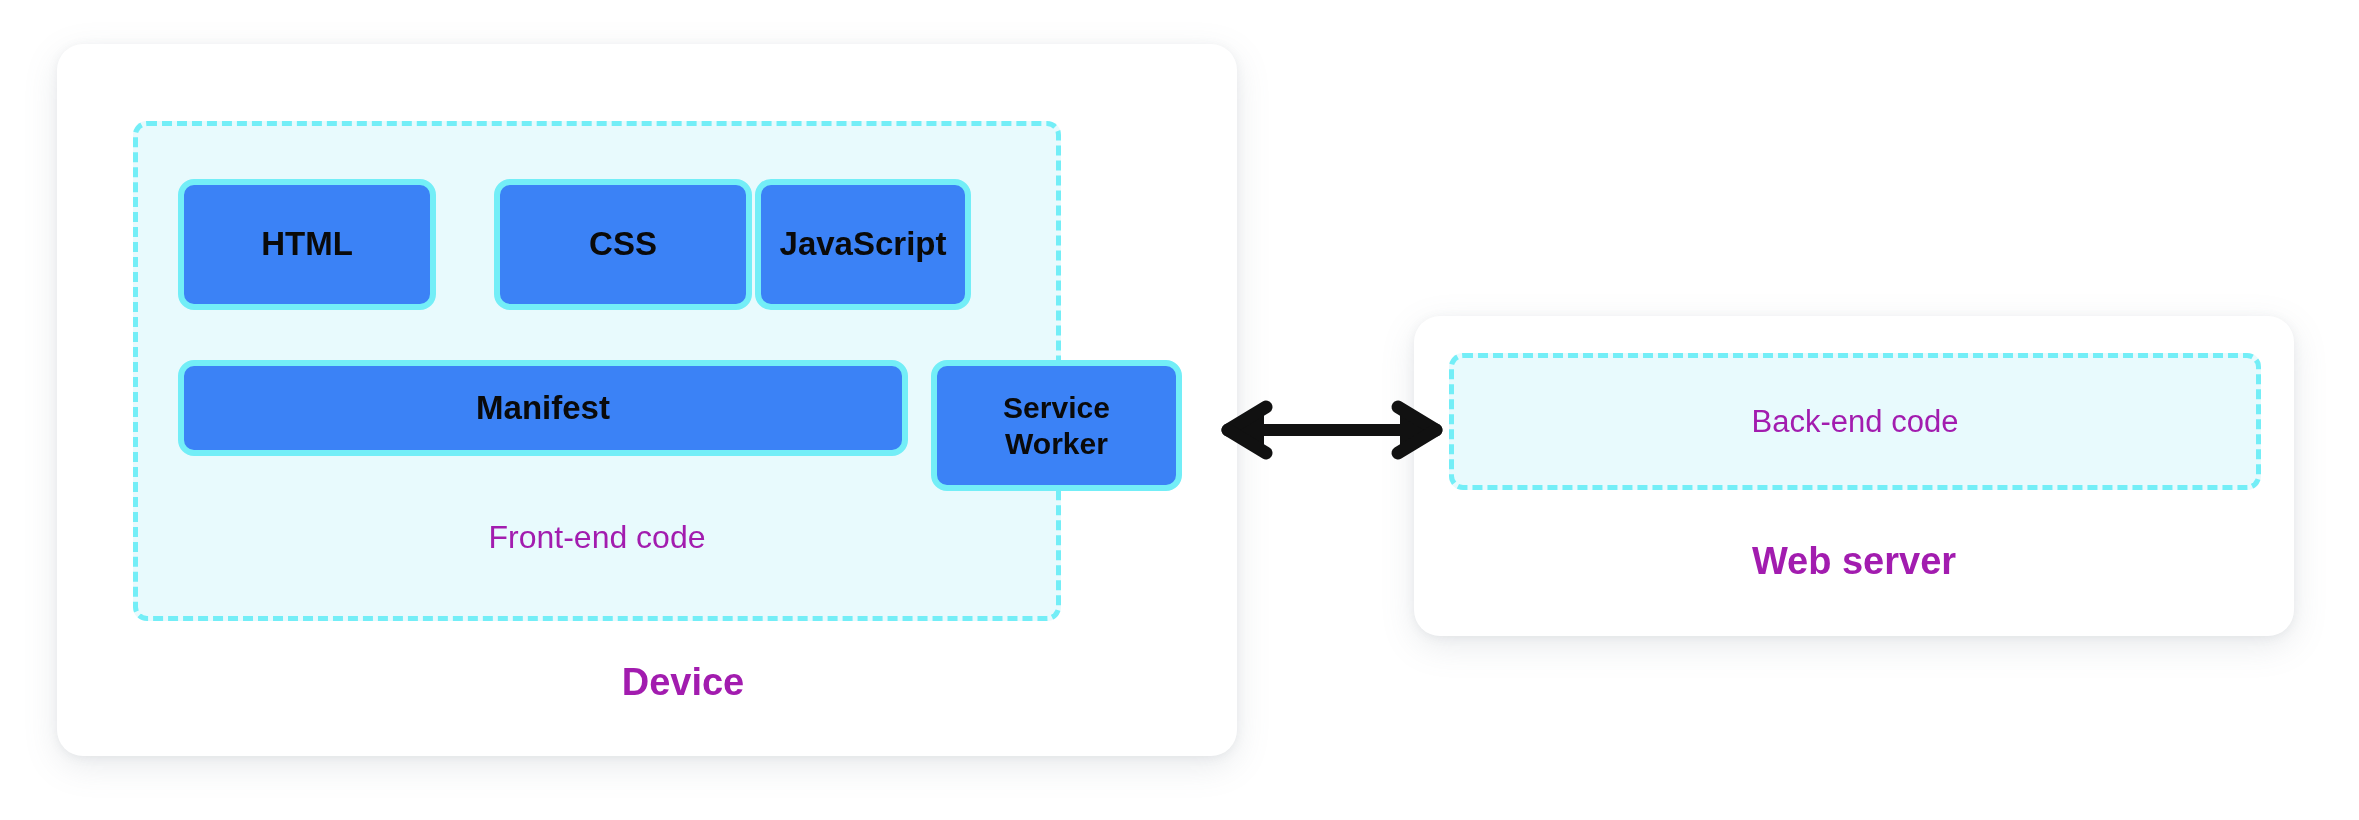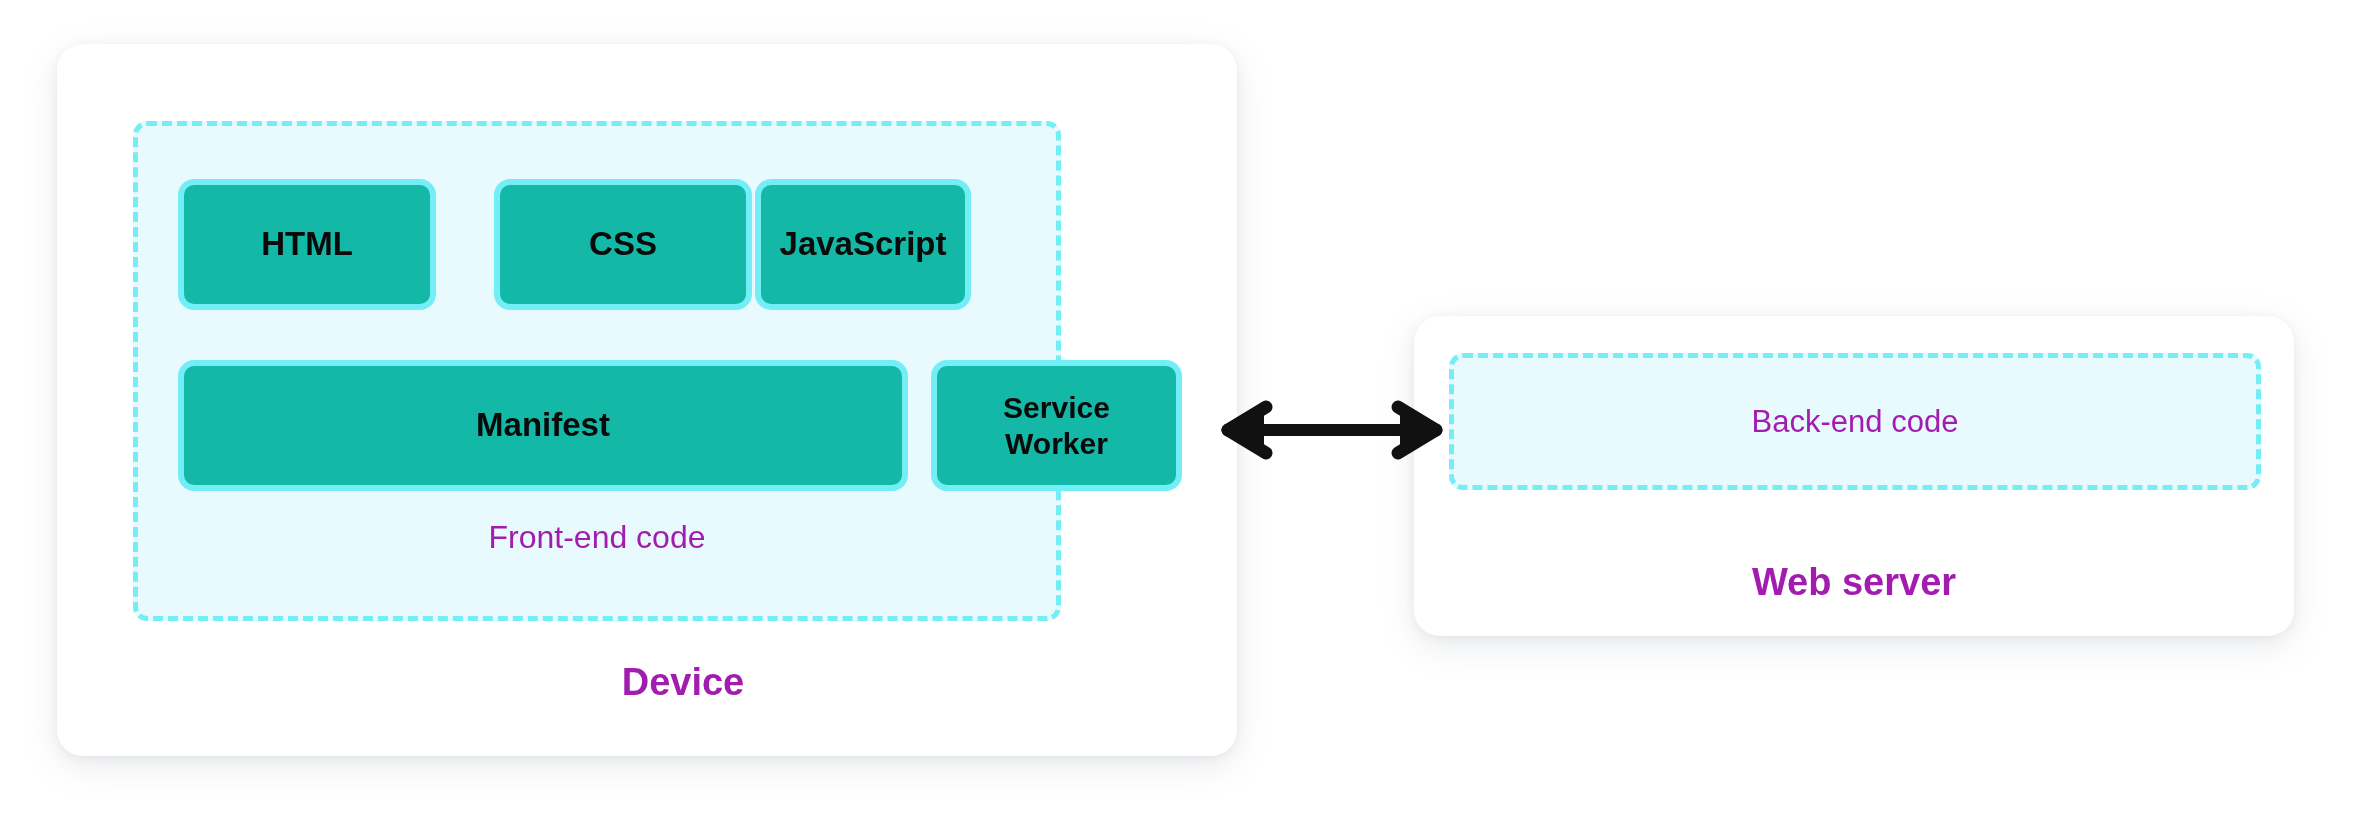--- a/index.html
+++ b/index.html
@@ -68,21 +68,21 @@
     left: 1449px;
     top: 353px;
     width: 812px;
     height: 137px;
     z-index: 2;
   }
 
   
   .tech-box {
     position: absolute;
-    background: #14b8a6;
+    background: #3b82f6;
     border: 6px solid #73eef7;
     border-radius: 16px;
     box-sizing: border-box;
     display: flex;
     align-items: center;
     justify-content: center;
     text-align: center;
     color: #0a0a0a;
     font-weight: bold;
     font-size: 33px;
@@ -91,21 +91,21 @@
   }
 
   #box-html  { left: 178px; top: 179px; width: 258px; height: 131px; }
   #box-css   { left: 466px; top: 179px; width: 258px; height: 131px; margin-left: 28px; }
   #box-js    { left: 755px; top: 179px; width: 216px; height: 131px; }
 
   #box-manifest {
     left: 178px;
     top: 360px;
     width: 730px;
-    height: 131px;
+    height: 96px;
   }
 
   #box-service-worker {
     left: 931px;
     top: 360px;
     width: 251px;
     height: 131px;
     font-size: 30px;
     z-index: 5;
   }
@@ -144,21 +144,20 @@
     font-weight: normal;
     z-index: 4;
   }
 
   #webserver-caption {
     left: 1414px;
     top: 540px;
     width: 880px;
     font-size: 38px;
     font-weight: bold;
-    margin-top: 21px;
   }
 
   
   #connector-arrow {
     position: absolute;
     left: 1218px;
     top: 388px;
     width: 228px;
     height: 84px;
     z-index: 6;

